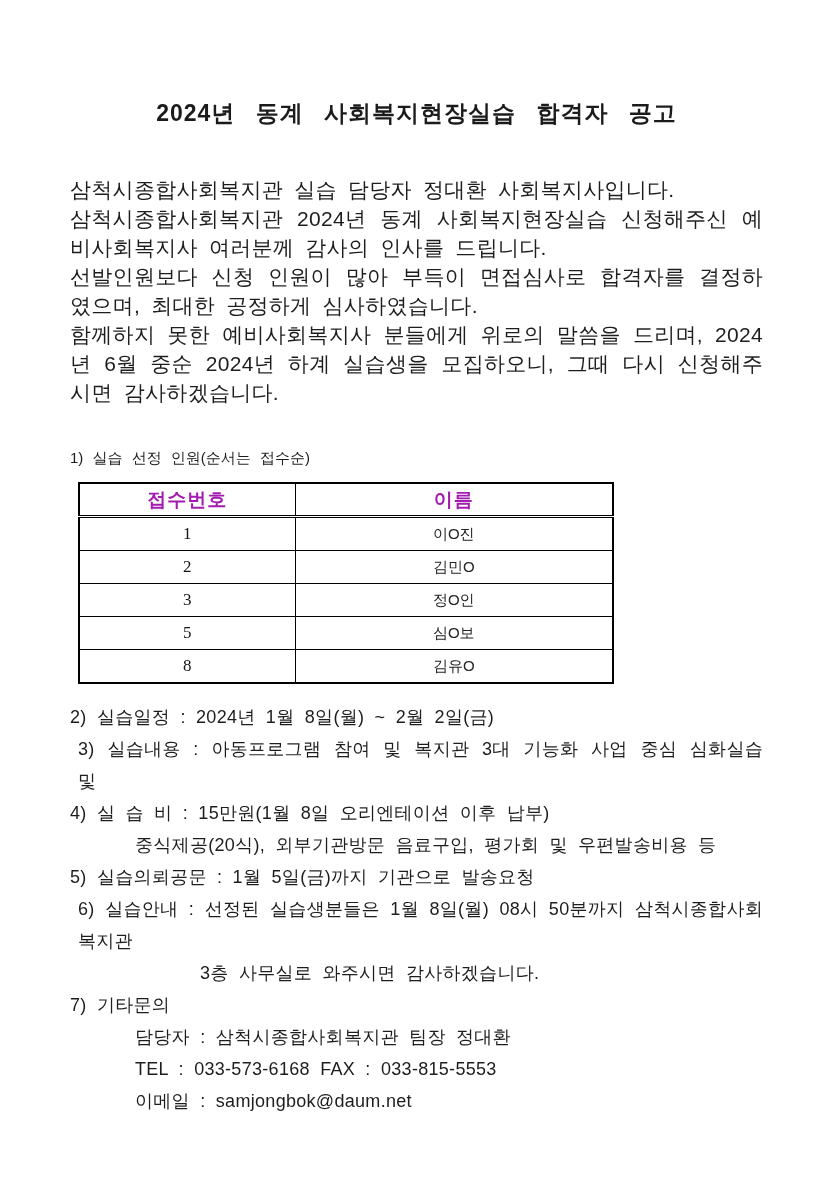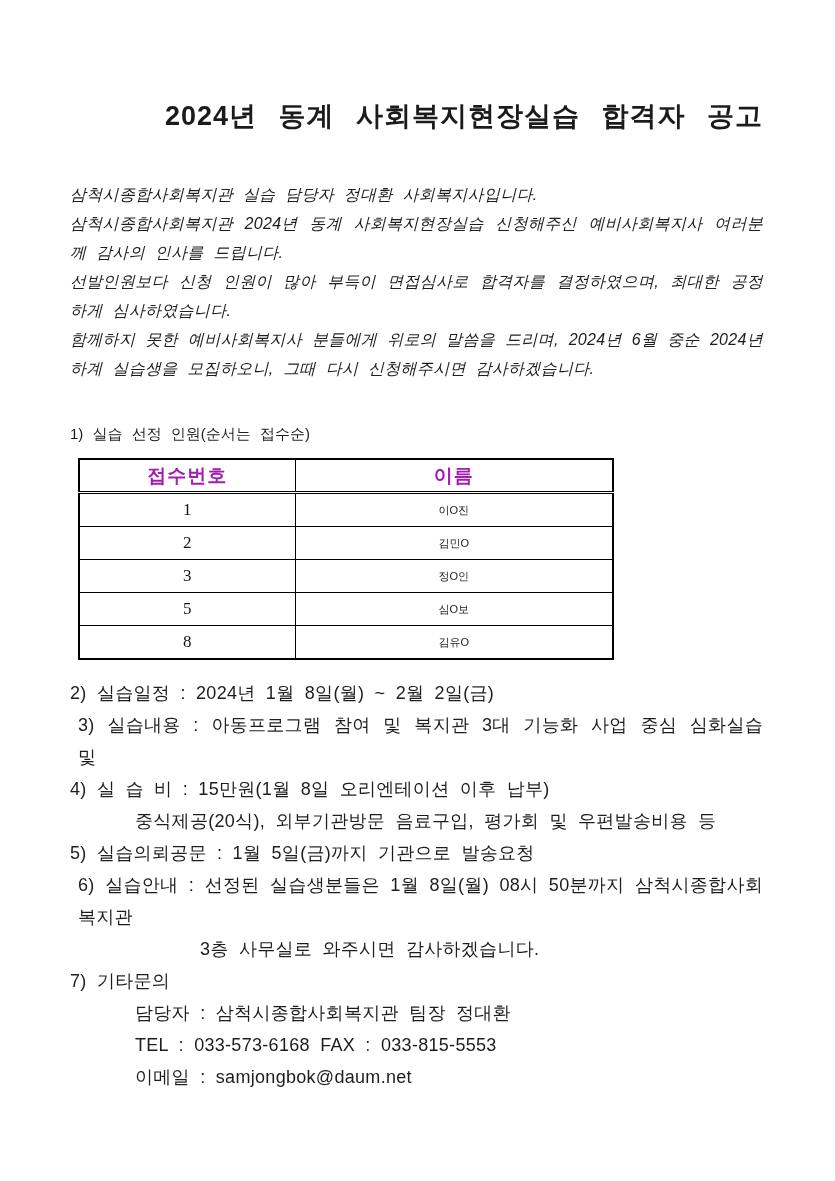--- a/index.html
+++ b/index.html
@@ -16,37 +16,36 @@
   }
   .page {
     box-sizing: border-box;
     width: 835px;
     height: 1181px;
     padding: 98px 72px 40px 70px;
     background: #ffffff;
   }
   .title {
     margin: 0 0 46px 0;
-    text-align: right;
-    font-size: 27px;
+    text-align: center;
+    font-size: 23px;
     font-weight: 600;
     letter-spacing: 1px;
     word-spacing: 13px;
     color: #1b1b1b;
     white-space: nowrap;
   }
   .intro p {
     margin: 0;
-    font-size: 16px;
+    font-size: 21px;
     line-height: 29px;
     letter-spacing: 0.3px;
     word-spacing: 5px;
     text-align: justify;
     word-break: break-all;
-    font-style: italic;
   }
   .section-heading {
     margin: 36px 0 0 0;
     font-size: 15px;
     line-height: 29px;
     word-spacing: 5px;
   }
   table.applicants {
     border-collapse: collapse;
     width: 536px;
@@ -70,21 +69,21 @@
     color: #a21caf;
   }
   table.applicants col.c-num { width: 216px; }
   table.applicants td { height: 32px; }
   td.cell-num {
     font-family: "Liberation Serif", "DejaVu Serif", serif;
     font-size: 17px;
     color: #161616;
   }
   td.cell-name {
-    font-size: 11px;
+    font-size: 15px;
     color: #222;
   }
   .list {
     margin-top: 17px;
     font-size: 18px;
     letter-spacing: 0.3px;
     word-spacing: 5px;
   }
   .list .line {
     line-height: 32px;

